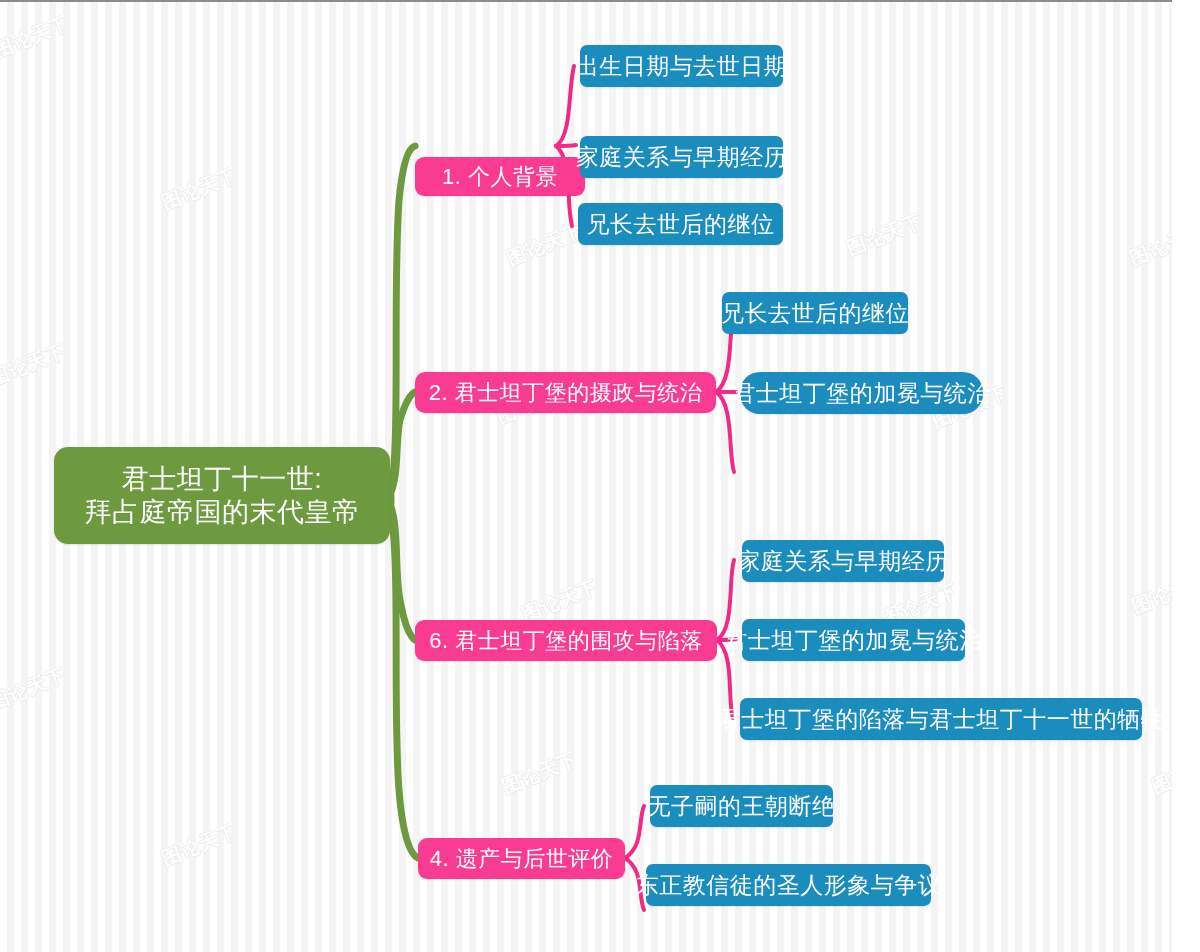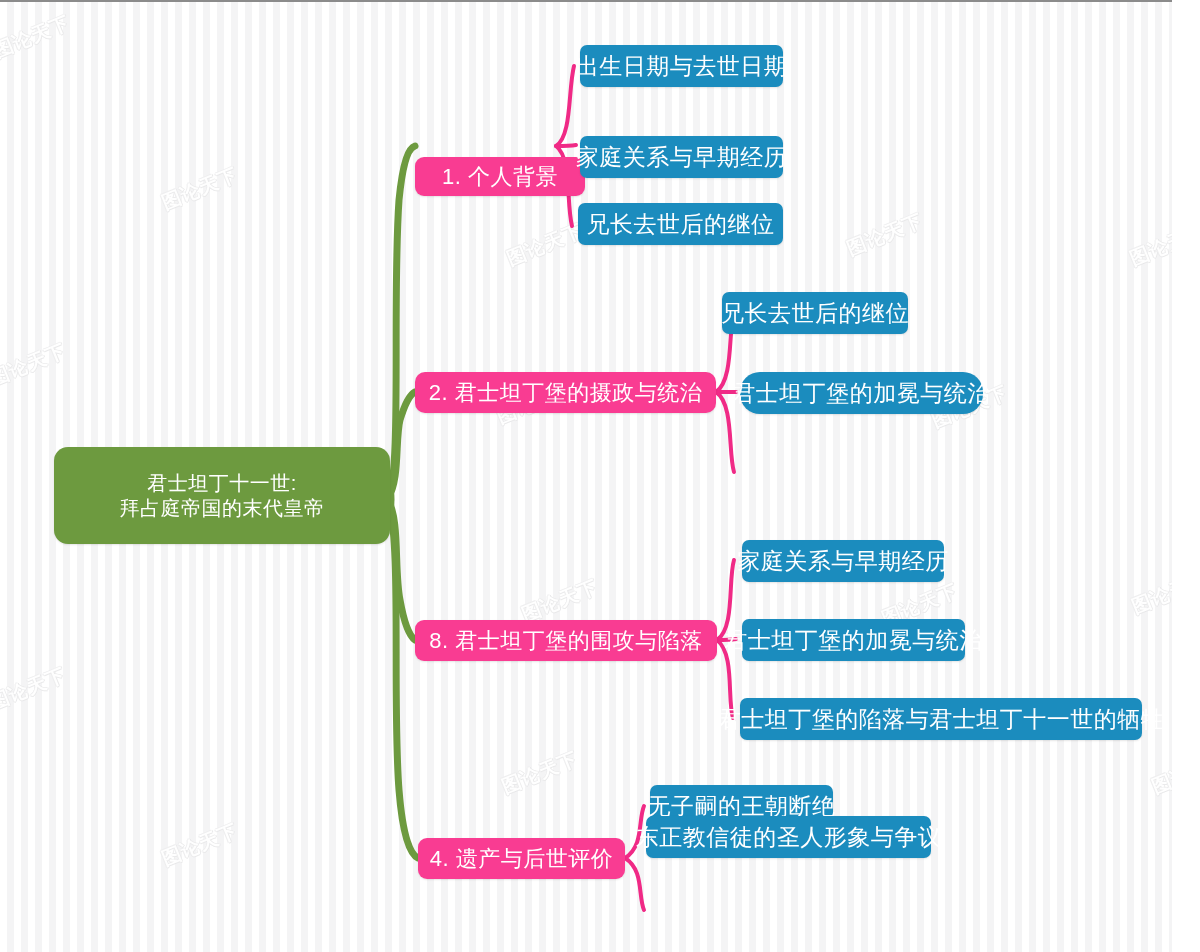--- a/index.html
+++ b/index.html
@@ -72,21 +72,21 @@
     justify-content: center;
     box-sizing: border-box;
     color: #ffffff;
     white-space: nowrap;
     letter-spacing: .5px;
   }
 
   .root {
     border-radius: 14px;
     background: #6d9a3f;
-    font-size: 20px;
+    font-size: 27px;
     line-height: 1.22;
     text-align: center;
     flex-direction: column;
     padding: 10px 18px;
     box-shadow: 0 1px 2px rgba(0,0,0,.10);
   }
   .root .line { display: block; }
 
   .branch {
     border-radius: 9px;
@@ -175,36 +175,36 @@
     <span>2. 君士坦丁堡的摄政与统治</span>
   </div>
   <div class="node leaf" style="left:722px; top:292px; width:186px; height:42px;">
     <span>兄长去世后的继位</span>
   </div>
   <div class="node leaf" style="left:740px; top:372px; width:243px; height:42px;border-radius:20px;">
     <span>君士坦丁堡的加冕与统治</span>
   </div>
 
   <div class="node branch" style="left:415px; top:620px; width:302px; height:41px;">
-    <span>8. 君士坦丁堡的围攻与陷落</span>
+    <span>6. 君士坦丁堡的围攻与陷落</span>
   </div>
   <div class="node leaf" style="left:742px; top:540px; width:202px; height:42px;">
     <span>家庭关系与早期经历</span>
   </div>
   <div class="node leaf" style="left:742px; top:619px; width:223px; height:42px;">
     <span>君士坦丁堡的加冕与统治</span>
   </div>
   <div class="node leaf" style="left:740px; top:698px; width:402px; height:42px;">
     <span>君士坦丁堡的陷落与君士坦丁十一世的牺牲</span>
   </div>
 
   <div class="node branch" style="left:418px; top:838px; width:207px; height:41px;">
     <span>4. 遗产与后世评价</span>
   </div>
   <div class="node leaf" style="left:650px; top:785px; width:183px; height:42px;">
     <span>无子嗣的王朝断绝</span>
   </div>
-  <div class="node leaf" style="left:646px; top:816px; width:285px; height:42px;">
+  <div class="node leaf" style="left:646px; top:864px; width:285px; height:42px;">
     <span>东正教信徒的圣人形象与争议</span>
   </div>
 
   <div id="right-gutter"></div>
 </div>
 
 </body></html>

